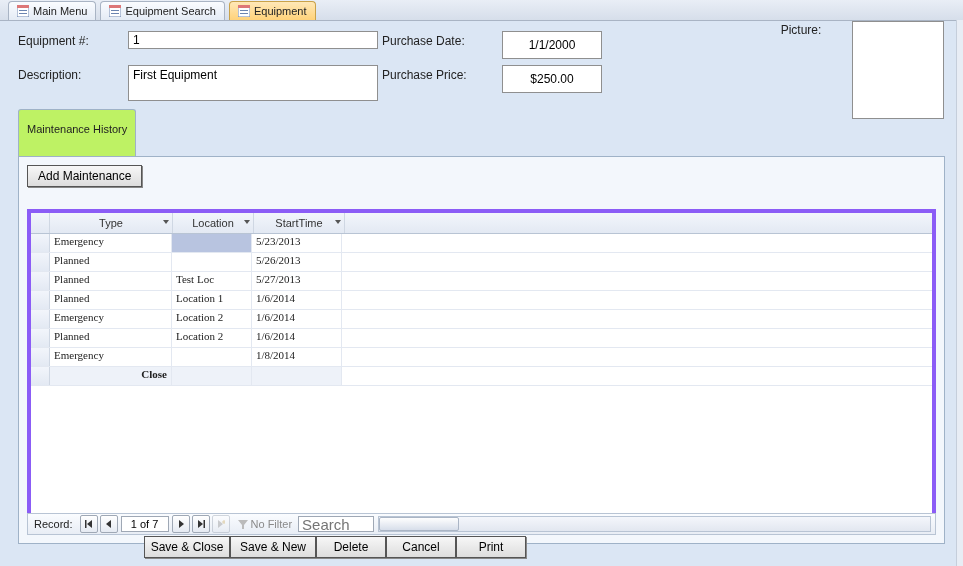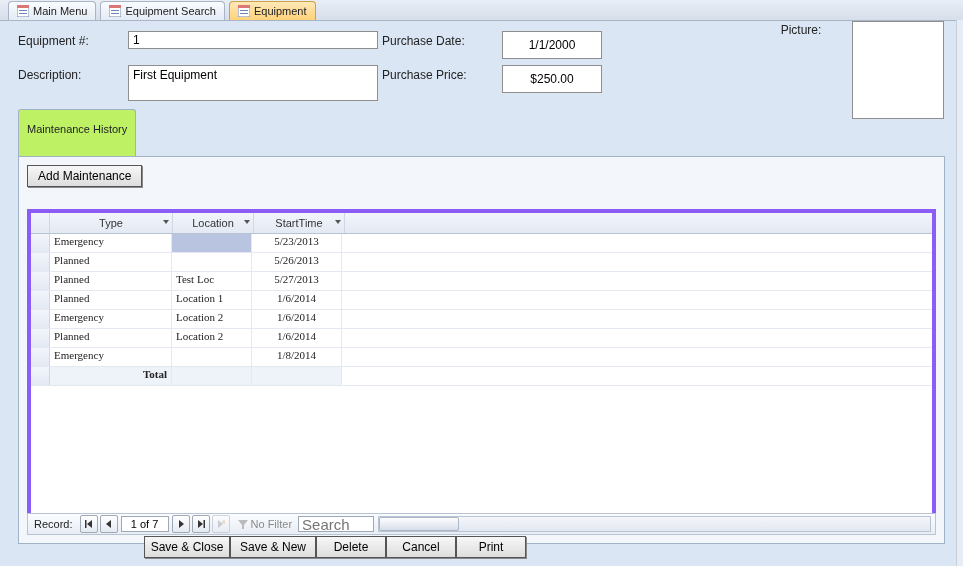--- a/index.html
+++ b/index.html
@@ -42,21 +42,21 @@
 .c-type{width:122px;}
 .c-loc{width:80px;}
 .c-st{width:90px;}
 .ds-body{}
 .ds-row{display:flex;height:18px;border-bottom:1px solid #e3e8f1;}
 .ds-row .rh{width:18px;border-right:1px solid #cfd7e3;background:linear-gradient(#f2f5fb,#e3e9f3);}
 .ds-cell{border-right:1px solid #e3e8f1;padding:1px 4px;box-sizing:border-box;font-size:11px;overflow:hidden;font-family:Liberation Serif, serif;}
 .ds-row.sel .ds-cell.c-type{background:#fff;}
 .ds-row.sel .ds-cell.c-loc{background:#b8c4e0;}
 .ds-row.total .ds-cell{font-weight:bold;text-align:right;background:#eef2f9;}
-.ds-cell.c-st{text-align:center;}
+.ds-cell.c-st{text-align:left;}
 
 
 .recnav{position:absolute;left:8px;right:8px;bottom:8px;height:20px;border:1px solid #b8c4d4;background:linear-gradient(#fafcff,#e8edf5);display:flex;align-items:center;font-size:11px;}
 .recnav .lab{padding:0 6px;}
 .navbtn{width:16px;height:16px;border:1px solid #9fa8b5;background:linear-gradient(#fff,#e5eaf2);margin:0 1px;display:flex;align-items:center;justify-content:center;cursor:pointer;border-radius:2px;}
 .navbtn.disabled{opacity:.45;cursor:default;}
 .navbtn svg{display:block;}
 .recbox{width:46px;height:14px;border:1px solid #9fa8b5;background:#fff;text-align:center;font-size:11px;padding:0;margin:0 2px;}
 .filterlab{margin:0 6px;color:#8a8a8a;display:flex;align-items:center;}
 .filterlab svg{margin-right:2px;}
@@ -202,21 +202,21 @@
             <div class="ds-cell c-st">1/6/2014</div>
           </div>
           <div class="ds-row">
             <div class="rh"></div>
             <div class="ds-cell c-type">Emergency</div>
             <div class="ds-cell c-loc"></div>
             <div class="ds-cell c-st">1/8/2014</div>
           </div>
           <div class="ds-row total">
             <div class="rh"></div>
-            <div class="ds-cell c-type">Total</div>
+            <div class="ds-cell c-type">Close</div>
             <div class="ds-cell c-loc"></div>
             <div class="ds-cell c-st"></div>
           </div>
         </div>
     </div>
 
     
     <div class="recnav">
       <span class="lab">Record:</span>
       <div class="navbtn">

